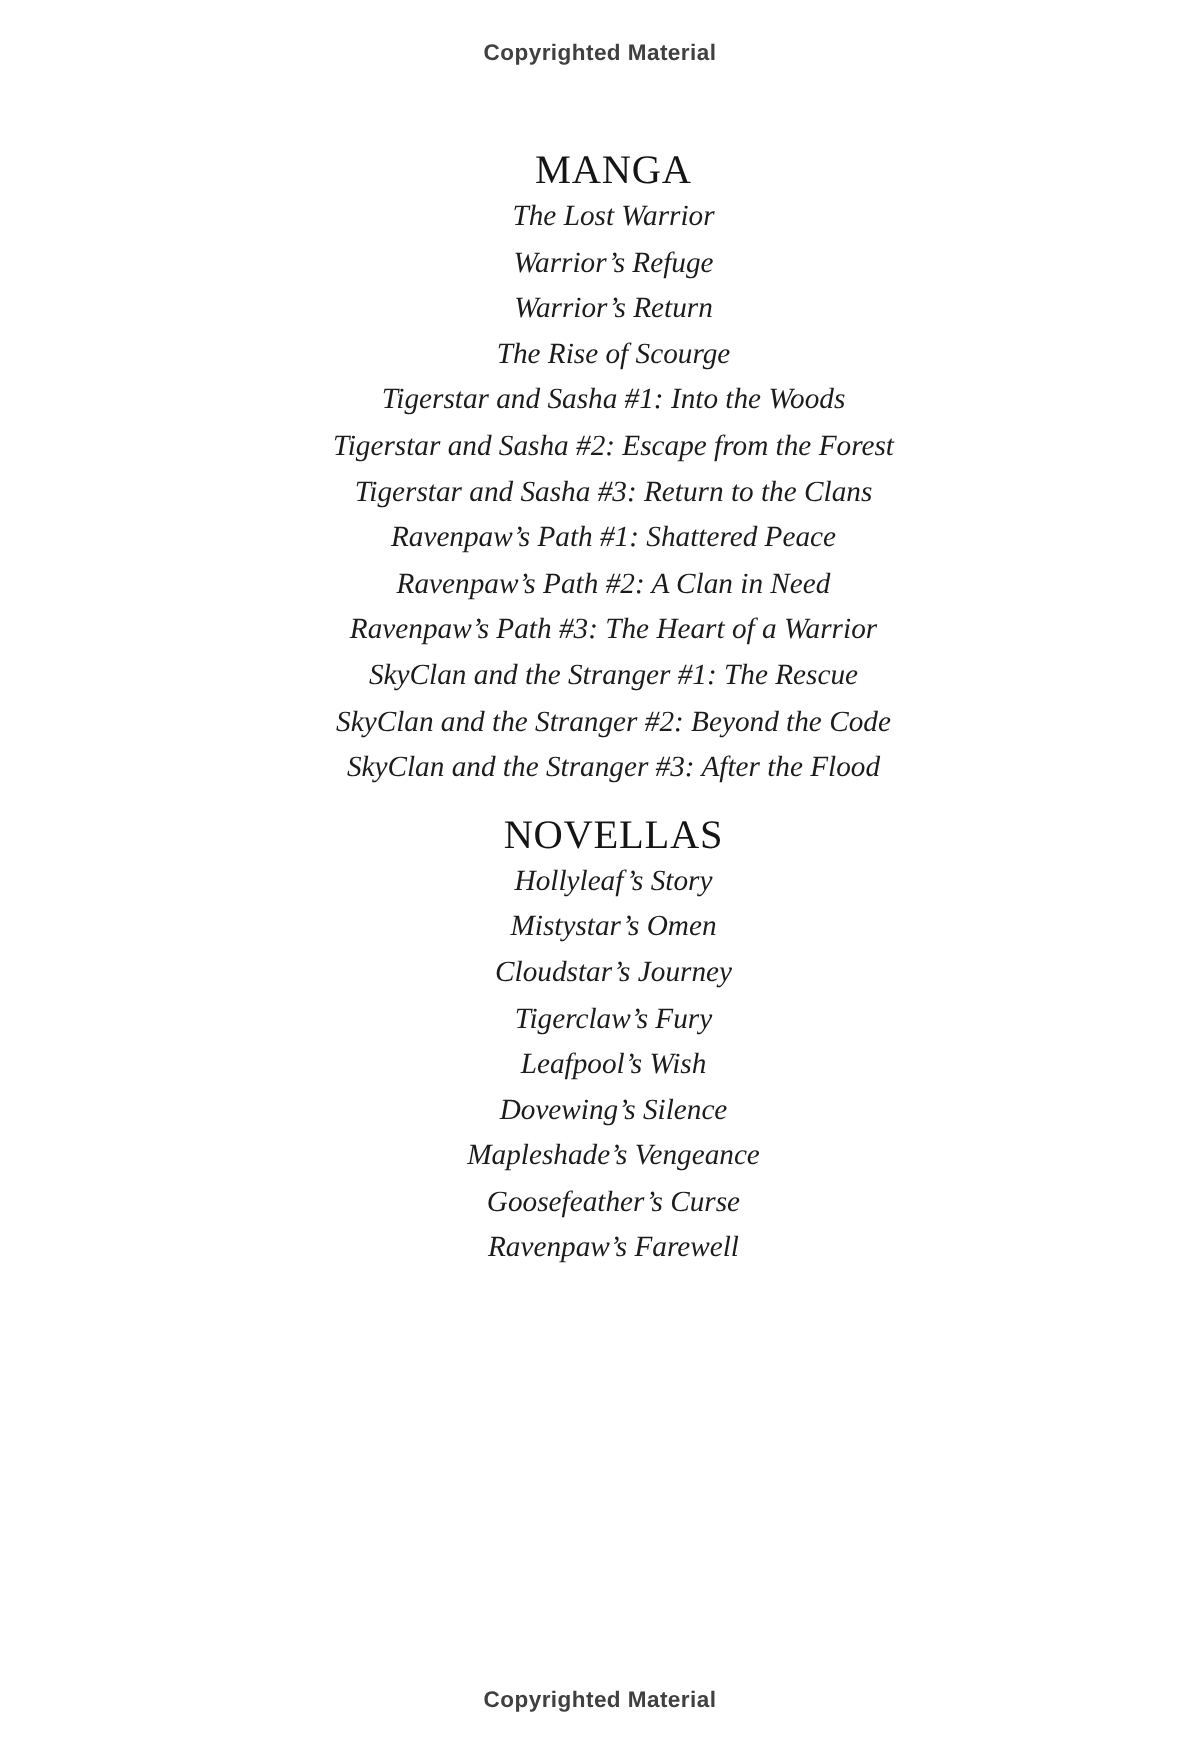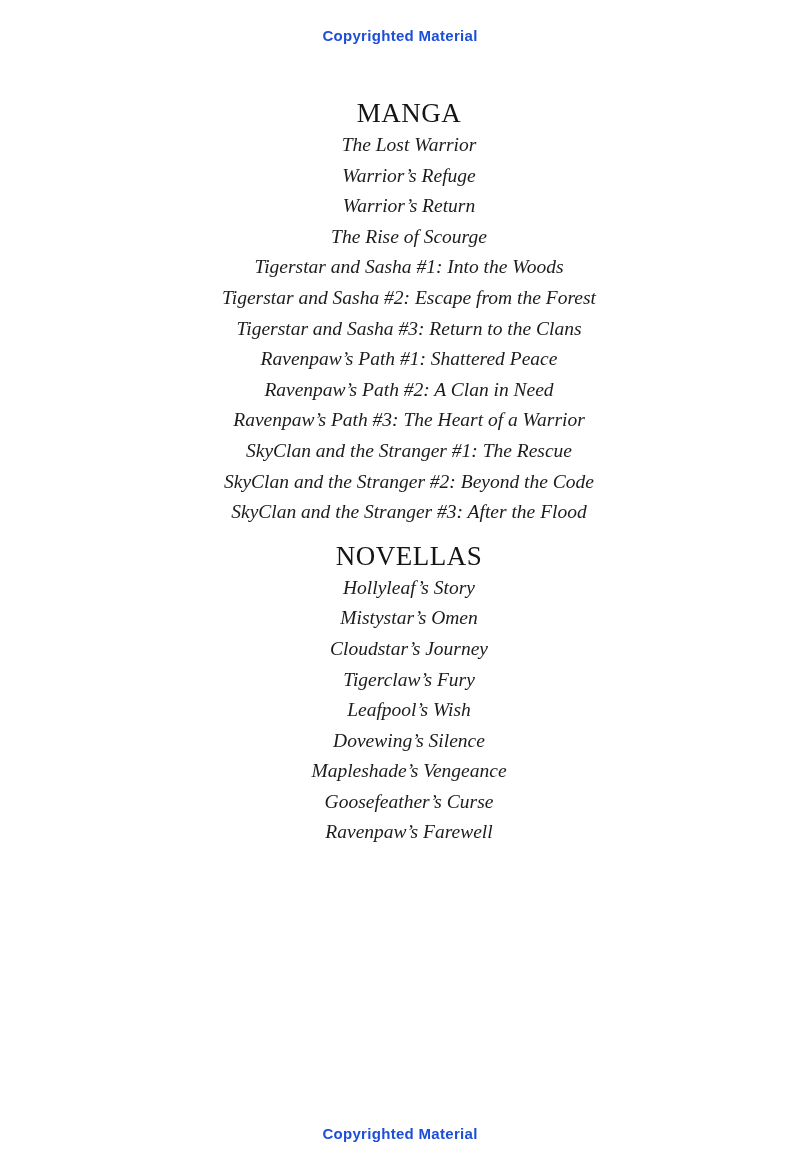--- a/index.html
+++ b/index.html
@@ -13,21 +13,21 @@
   }
   .copyright {
     position: absolute;
     left: 0;
     width: 100%;
     text-align: center;
     font-family: "Liberation Sans", sans-serif;
     font-weight: bold;
     font-size: 15px;
     letter-spacing: 0.3px;
-    color: #1d4ed8;
+    color: #404040;
   }
   .copyright.top { top: 27px; }
   .copyright.bottom { top: 1125px; }
   .content {
     position: absolute;
     top: 96px;
     left: 9px;
     width: 800px;
     text-align: center;
     color: #1a1a1a;

